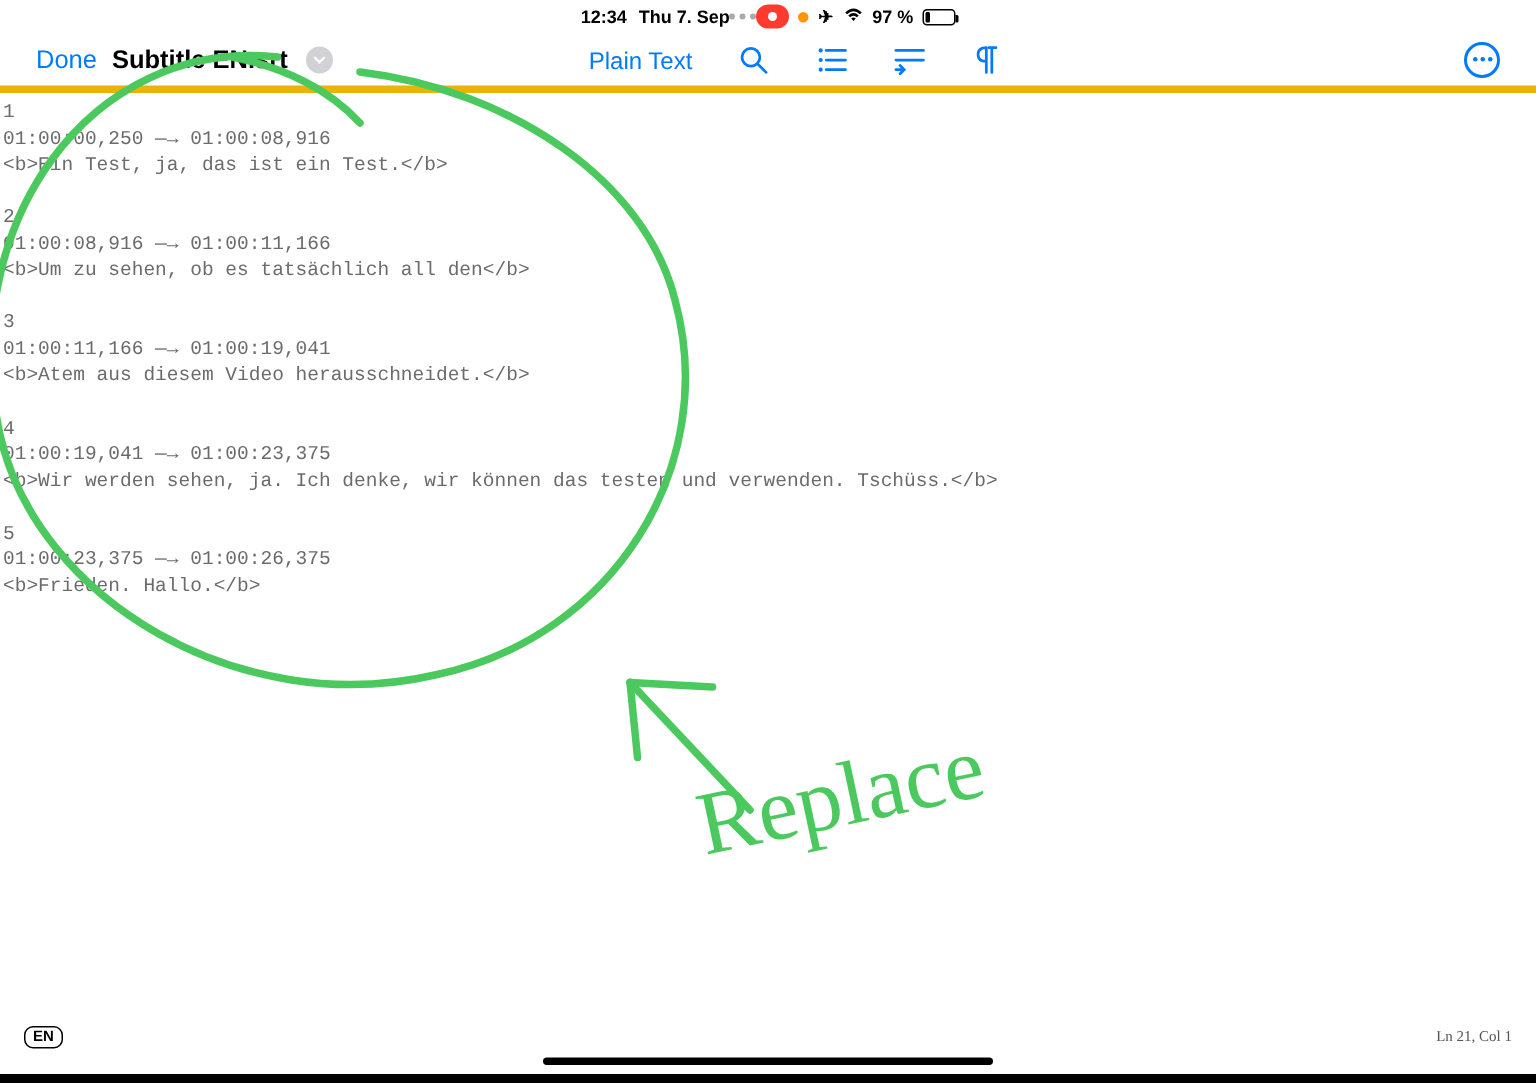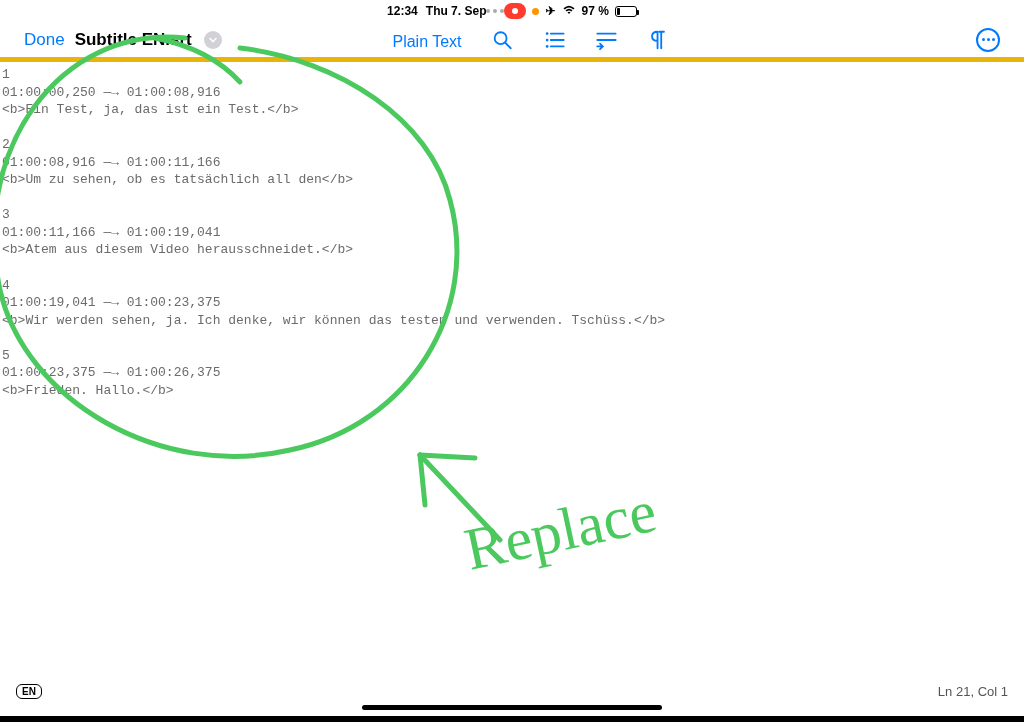--- a/index.html
+++ b/index.html
@@ -138,22 +138,22 @@
     }
     .lang-badge {
       border: 1.5px solid #000;
       border-radius: 6px;
       padding: 1px 5px;
       font-size: 10px;
       font-weight: 600;
     }
     .ln-col {
       margin-left: auto;
-      font-family: Liberation Sans, sans-serif;
-      font-size: 13px;
+      font-family: Liberation Serif, serif;
+      font-size: 10px;
       color: #555;
     }
     .home-indicator {
       position: absolute;
       bottom: 6px;
       left: 50%;
       transform: translateX(-50%);
       width: 300px;
       height: 5px;
       background: #000;

